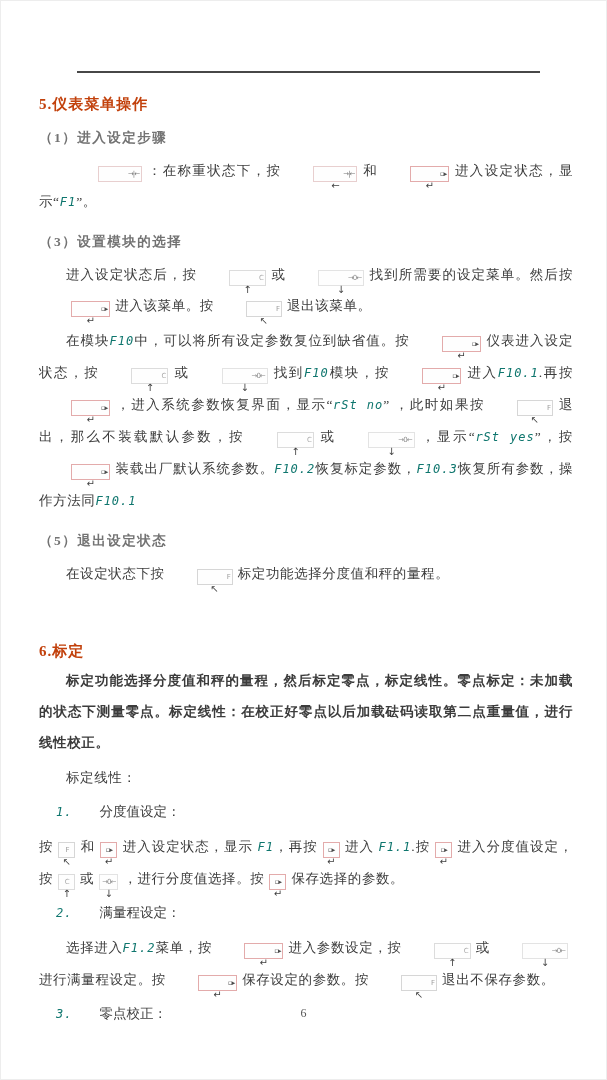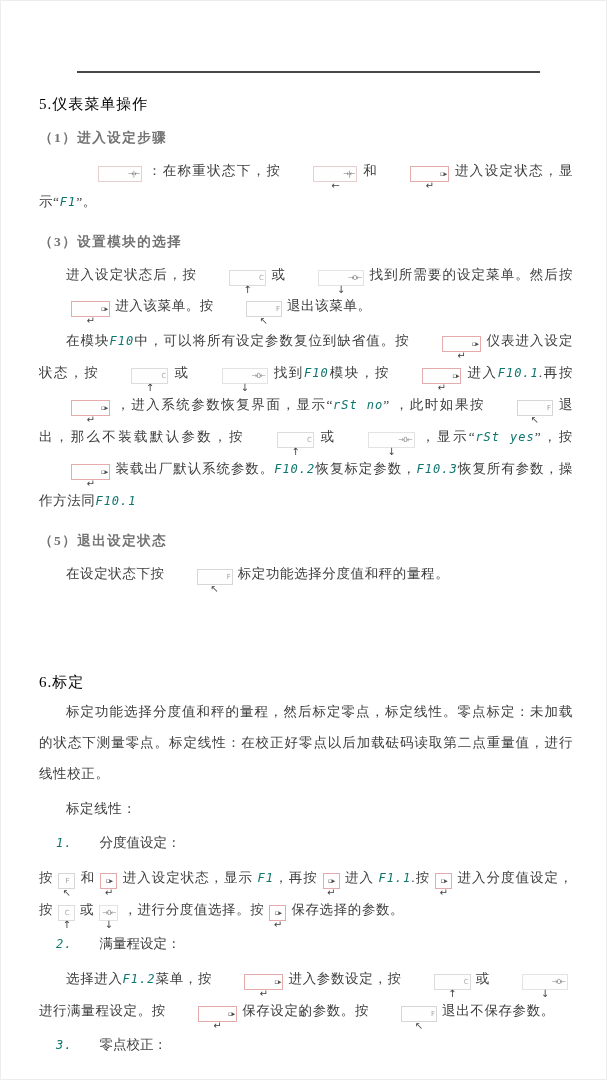--- a/index.html
+++ b/index.html
@@ -17,24 +17,24 @@
     background:#fff;
     overflow:hidden;
   }
   .rule{
     height:2px;background:#474747;
     margin:70px 33px 0 38px;
   }
   .content{margin:0 33px 0 38px;}
   h1,h2,p{margin:0;padding:0;font-weight:normal;}
   h1.sec{
-    font-size:15px;font-weight:normal;color:#000000;
+    font-size:15px;font-weight:bold;color:#c2410c;
     letter-spacing:1px;margin-top:22px;
   }
-  h1.sec.s6{margin-top:84px;}
+  h1.sec.s6{margin-top:53px;}
   h2.sub{
     font-size:13.5px;font-weight:bold;color:#737373;
     letter-spacing:1.5px;margin-top:11px;line-height:26px;
   }
   p.body{
     font-size:13.5px;line-height:31px;letter-spacing:0.6px;
     text-align:justify;margin-top:4px;color:#3c3c3c;
   }
   p.body.indent{text-indent:2em;}
   p.li{
@@ -89,21 +89,21 @@
       <div class="rule"></div>
       <h1 class="sec">5.仪表菜单操作</h1>
       <h2 class="sub">（1）进入设定步骤</h2>
       <p class="body indent"><span class="key"><span class="kbox" style="border-color: rgb(232, 207, 207); color: rgb(119, 119, 119);">→|←</span></span><span>：在称重状态下，按</span><span class="key"><span class="kbox" style="border-color: rgb(232, 207, 207); color: rgb(119, 119, 119);">→|←</span><span class="ksub">←</span></span><span>和</span><span class="key"><span class="kbox" style="border-color: rgb(227, 171, 171); color: rgb(74, 74, 74);">▫▸</span><span class="ksub">↵</span></span><span>进入设定状态，显示“</span><span class="lcd">F1</span><span>”。</span></p>
       <h2 class="sub">（3）设置模块的选择</h2>
       <p class="body indent"><span>进入设定状态后，按</span><span class="key"><span class="kbox" style="border-color: rgb(220, 220, 220); color: rgb(170, 170, 170);">C</span><span class="ksub">↑</span></span><span>或</span><span class="key"><span class="kbox" style="border-color: rgb(227, 227, 227); color: rgb(138, 138, 138);">→0←</span><span class="ksub">↓</span></span><span>找到所需要的设定菜单。然后按</span><span class="key"><span class="kbox" style="border-color: rgb(227, 171, 171); color: rgb(74, 74, 74);">▫▸</span><span class="ksub">↵</span></span><span>进入该菜单。按</span><span class="key"><span class="kbox" style="border-color: rgb(214, 214, 214); color: rgb(156, 156, 156);">F</span><span class="ksub">↖</span></span><span>退出该菜单。</span></p>
       <p class="body indent"><span>在模块</span><span class="lcd">F10</span><span>中，可以将所有设定参数复位到缺省值。按</span><span class="key"><span class="kbox" style="border-color: rgb(227, 171, 171); color: rgb(74, 74, 74);">▫▸</span><span class="ksub">↵</span></span><span>仪表进入设定状态，按</span><span class="key"><span class="kbox" style="border-color: rgb(220, 220, 220); color: rgb(170, 170, 170);">C</span><span class="ksub">↑</span></span><span>或</span><span class="key"><span class="kbox" style="border-color: rgb(227, 227, 227); color: rgb(138, 138, 138);">→0←</span><span class="ksub">↓</span></span><span>找到</span><span class="lcd">F10</span><span>模块，按</span><span class="key"><span class="kbox" style="border-color: rgb(227, 171, 171); color: rgb(74, 74, 74);">▫▸</span><span class="ksub">↵</span></span><span>进入</span><span class="lcd">F10.1</span><span>.再按</span><span class="key"><span class="kbox" style="border-color: rgb(227, 171, 171); color: rgb(74, 74, 74);">▫▸</span><span class="ksub">↵</span></span><span>，进入系统参数恢复界面，显示“</span><span class="lcd">rSt no</span><span>” ，此时如果按</span><span class="key"><span class="kbox" style="border-color: rgb(214, 214, 214); color: rgb(156, 156, 156);">F</span><span class="ksub">↖</span></span><span>退出，那么不装载默认参数，按</span><span class="key"><span class="kbox" style="border-color: rgb(220, 220, 220); color: rgb(170, 170, 170);">C</span><span class="ksub">↑</span></span><span>或</span><span class="key"><span class="kbox" style="border-color: rgb(227, 227, 227); color: rgb(138, 138, 138);">→0←</span><span class="ksub">↓</span></span><span>，显示“</span><span class="lcd">rSt yes</span><span>”，按</span><span class="key"><span class="kbox" style="border-color: rgb(227, 171, 171); color: rgb(74, 74, 74);">▫▸</span><span class="ksub">↵</span></span><span>装载出厂默认系统参数。</span><span class="lcd">F10.2</span><span>恢复标定参数，</span><span class="lcd">F10.3</span><span>恢复所有参数，操作方法同</span><span class="lcd">F10.1</span></p>
       <h2 class="sub">（5）退出设定状态</h2>
       <p class="body indent"><span>在设定状态下按</span><span class="key"><span class="kbox" style="border-color: rgb(214, 214, 214); color: rgb(156, 156, 156);">F</span><span class="ksub">↖</span></span><span>标定功能选择分度值和秤的量程。</span></p>
       <h1 class="sec s6">6.标定</h1>
-      <p class="body indent" style=""><span>标定功能选择分度值和秤的量程，然后标定零点，标定线性。零点标定：未加载的状态下测量零点。标定线性：在校正好零点以后加载砝码读取第二点重量值，进行线性校正。</span></p>
+      <p class="body indent" style=" font-weight: bold;"><span>标定功能选择分度值和秤的量程，然后标定零点，标定线性。零点标定：未加载的状态下测量零点。标定线性：在校正好零点以后加载砝码读取第二点重量值，进行线性校正。</span></p>
       <p class="body indent"><span>标定线性：</span></p>
       <p class="li"><span class="num lcd">1.</span><span>分度值设定：</span></p>
       <p class="body"><span>按</span><span class="key"><span class="kbox" style="border-color: rgb(214, 214, 214); color: rgb(156, 156, 156);">F</span><span class="ksub">↖</span></span><span>和</span><span class="key"><span class="kbox" style="border-color: rgb(227, 171, 171); color: rgb(74, 74, 74);">▫▸</span><span class="ksub">↵</span></span><span>进入设定状态，显示 </span><span class="lcd">F1</span><span>，再按</span><span class="key"><span class="kbox" style="border-color: rgb(227, 171, 171); color: rgb(74, 74, 74);">▫▸</span><span class="ksub">↵</span></span><span>进入 </span><span class="lcd">F1.1</span><span>.按</span><span class="key"><span class="kbox" style="border-color: rgb(227, 171, 171); color: rgb(74, 74, 74);">▫▸</span><span class="ksub">↵</span></span><span>进入分度值设定，按</span><span class="key"><span class="kbox" style="border-color: rgb(220, 220, 220); color: rgb(170, 170, 170);">C</span><span class="ksub">↑</span></span><span>或</span><span class="key"><span class="kbox" style="border-color: rgb(227, 227, 227); color: rgb(138, 138, 138);">→0←</span><span class="ksub">↓</span></span><span>，进行分度值选择。按</span><span class="key"><span class="kbox" style="border-color: rgb(227, 171, 171); color: rgb(74, 74, 74);">▫▸</span><span class="ksub">↵</span></span><span>保存选择的参数。</span></p>
       <p class="li"><span class="num lcd">2.</span><span>满量程设定：</span></p>
       <p class="body indent"><span>选择进入</span><span class="lcd">F1.2</span><span>菜单，按</span><span class="key"><span class="kbox" style="border-color: rgb(227, 171, 171); color: rgb(74, 74, 74);">▫▸</span><span class="ksub">↵</span></span><span>进入参数设定，按</span><span class="key"><span class="kbox" style="border-color: rgb(220, 220, 220); color: rgb(170, 170, 170);">C</span><span class="ksub">↑</span></span><span>或</span><span class="key"><span class="kbox" style="border-color: rgb(227, 227, 227); color: rgb(138, 138, 138);">→0←</span><span class="ksub">↓</span></span><span>进行满量程设定。按</span><span class="key"><span class="kbox" style="border-color: rgb(227, 171, 171); color: rgb(74, 74, 74);">▫▸</span><span class="ksub">↵</span></span><span>保存设定的参数。按</span><span class="key"><span class="kbox" style="border-color: rgb(214, 214, 214); color: rgb(156, 156, 156);">F</span><span class="ksub">↖</span></span><span>退出不保存参数。</span></p>
       <p class="li"><span class="num lcd">3.</span><span>零点校正：</span></p>
     </div>
   <div class="footer">6</div>
 </div>
 

